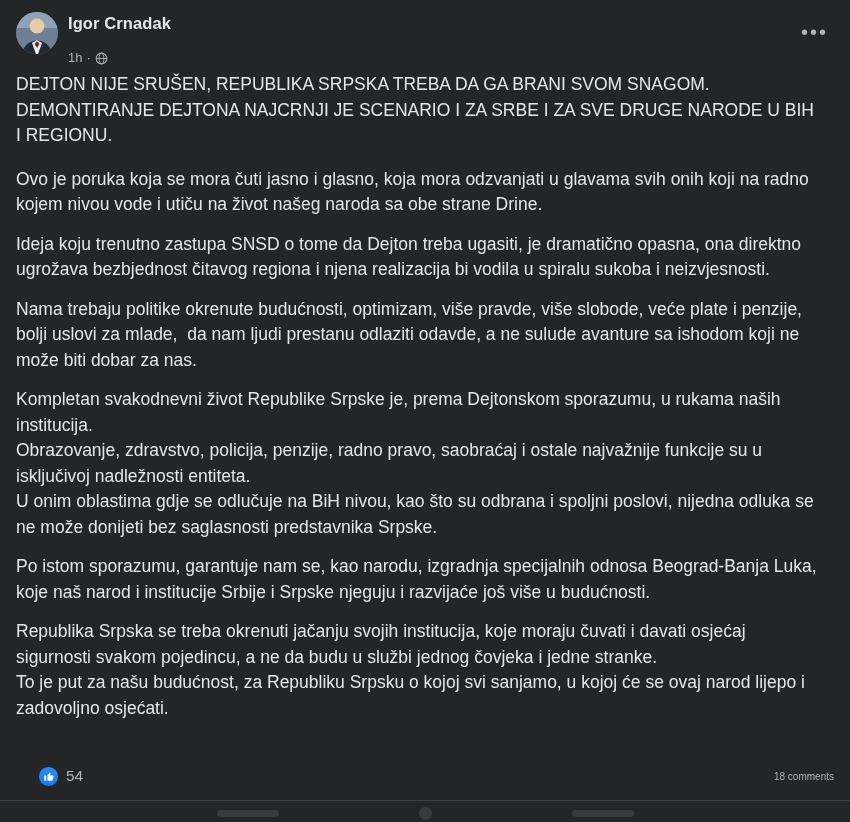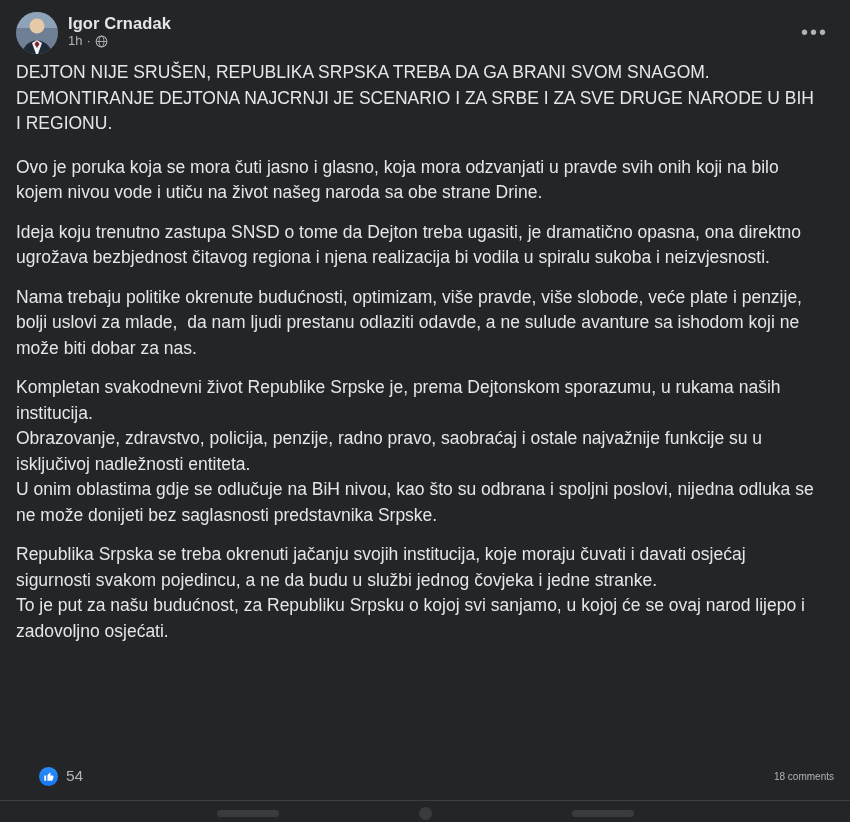--- a/index.html
+++ b/index.html
@@ -46,21 +46,21 @@
   .author-name {
     color: #e4e6eb;
     font-size: 16.5px;
     font-weight: bold;
     line-height: 20px;
     letter-spacing: .1px;
   }
   .meta-row {
     display: flex;
     align-items: center;
-    margin-top: 0;
+    margin-top: 17px;
     color: #b0b3b8;
     font-size: 13px;
     line-height: 16px;
   }
   .meta-sep { margin: 0 4px; }
   .globe-icon { display: inline-flex; align-items: center; }
   .more-button {
     position: absolute;
     right: 14px;
     top: 20px;
@@ -171,26 +171,27 @@
             <line x1="1.5" y1="8" x2="14.5" y2="8" stroke="#b0b3b8" stroke-width="1.1"></line>
           </svg>
         </span>
       </div>
     </div>
     <div class="more-button">•••</div>
   </div>
 
   <div class="post-body">
     <p class="para first">DEJTON NIJE SRUŠEN, REPUBLIKA SRPSKA TREBA DA GA BRANI SVOM SNAGOM. DEMONTIRANJE DEJTONA NAJCRNJI JE SCENARIO I ZA SRBE I ZA SVE DRUGE NARODE U BIH I REGIONU.</p>
-    <p class="para">Ovo je poruka koja se mora čuti jasno i glasno, koja mora odzvanjati u pravde svih onih koji na bilo kojem nivou vode i utiču na život našeg naroda sa obe strane Drine.</p>
+    <p class="para">Ovo je poruka koja se mora čuti jasno i glasno, koja mora odzvanjati u glavama svih onih koji na radno kojem nivou vode i utiču na život našeg naroda sa obe strane Drine.</p>
     <p class="para">Ideja koju trenutno zastupa SNSD o tome da Dejton treba ugasiti, je dramatično opasna, ona direktno ugrožava bezbjednost čitavog regiona i njena realizacija bi vodila u spiralu sukoba i neizvjesnosti.</p>
     <p class="para">Nama trebaju politike okrenute budućnosti, optimizam, više pravde, više slobode, veće plate i penzije, bolji uslovi za mlade,  da nam ljudi prestanu odlaziti odavde, a ne sulude avanture sa ishodom koji ne može biti dobar za nas.</p>
     <p class="para">Kompletan svakodnevni život Republike Srpske je, prema Dejtonskom sporazumu, u rukama naših institucija.
 Obrazovanje, zdravstvo, policija, penzije, radno pravo, saobraćaj i ostale najvažnije funkcije su u isključivoj nadležnosti entiteta.
 U onim oblastima gdje se odlučuje na BiH nivou, kao što su odbrana i spoljni poslovi, nijedna odluka se ne može donijeti bez saglasnosti predstavnika Srpske.</p>
+    <p class="para">Po istom sporazumu, garantuje nam se, kao narodu, izgradnja specijalnih odnosa Beograd-Banja Luka, koje naš narod i institucije Srbije i Srpske njeguju i razvijaće još više u budućnosti.</p>
     <p class="para tight">Republika Srpska se treba okrenuti jačanju svojih institucija, koje moraju čuvati i davati osjećaj sigurnosti svakom pojedincu, a ne da budu u službi jednog čovjeka i jedne stranke.
 To je put za našu budućnost, za Republiku Srpsku o kojoj svi sanjamo, u kojoj će se ovaj narod lijepo i zadovoljno osjećati.</p>
   </div>
 
   <div class="footer">
     <div class="reactions">
       <span class="like-badge">
         <svg width="12" height="12" viewBox="0 0 16 16" aria-hidden="true">
           <path d="M6.1 14.2h5.3c.7 0 1.2-.4 1.4-1l1.1-3.3c.05-.15.07-.3.07-.45v-1c0-.6-.5-1.1-1.1-1.1H9.6l.5-2.5c.06-.3-.02-.6-.2-.84l-.5-.6L5.9 6.9v7.3zM1.7 7.4h2.5v6.8H1.7z" fill="#ffffff"></path>
         </svg>

